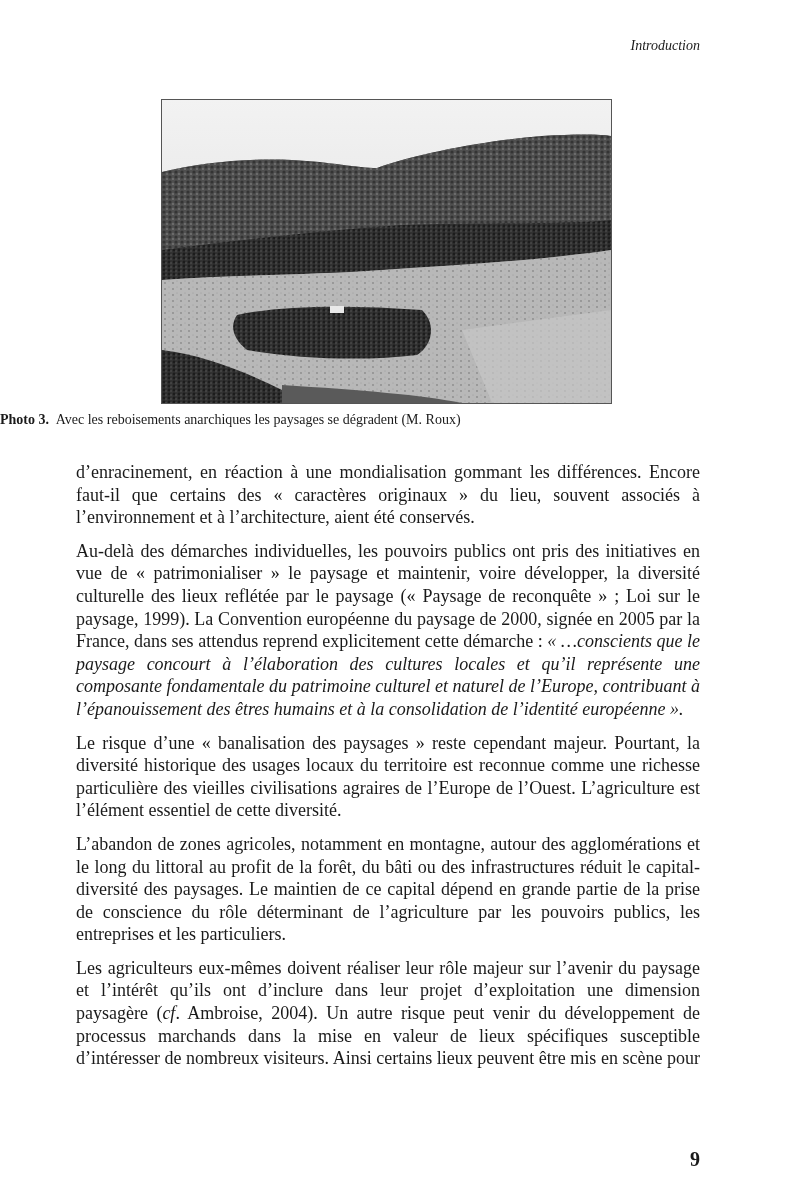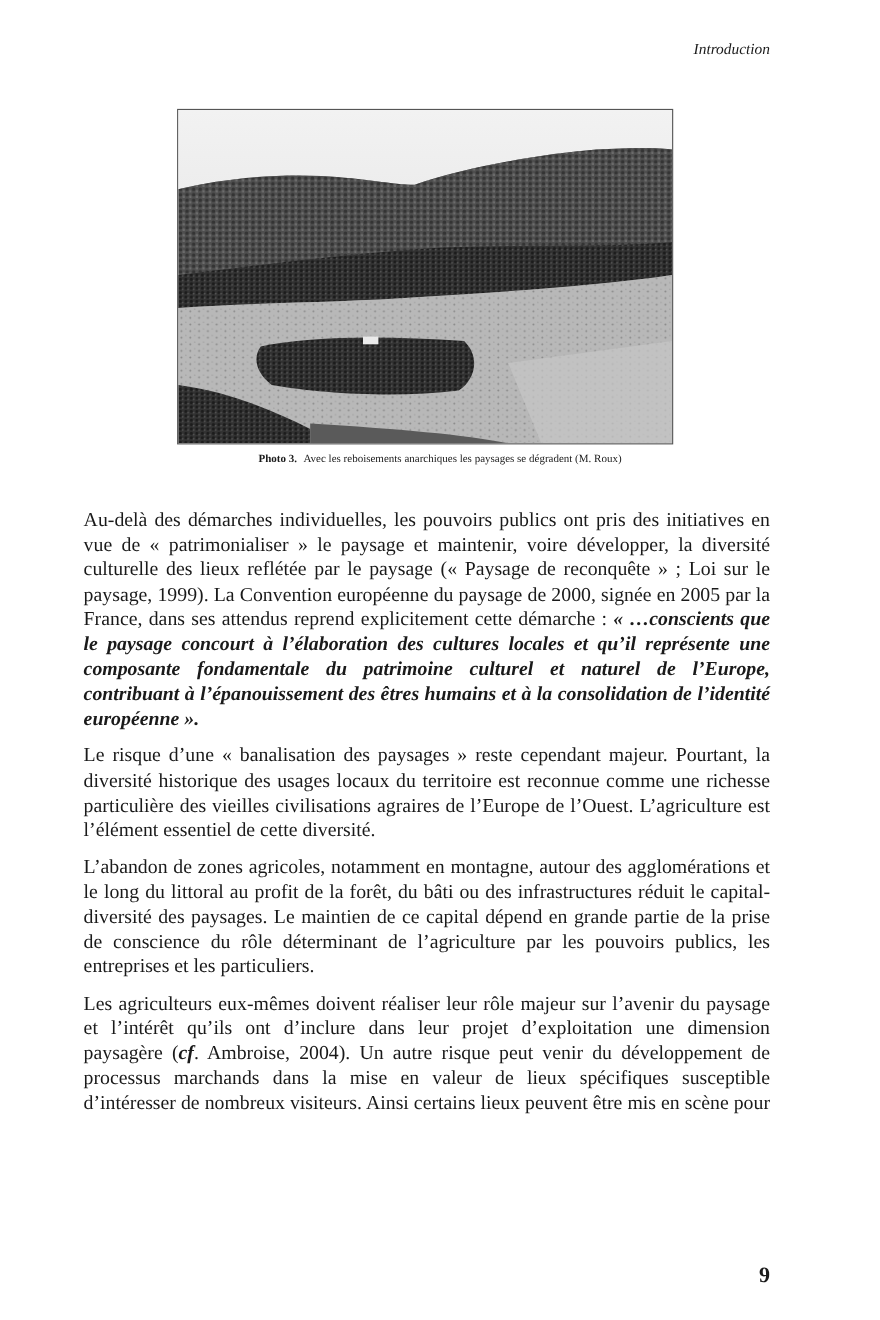--- a/index.html
+++ b/index.html
@@ -2,26 +2,26 @@
 <html><head>
   <meta charset="utf-8">
   <style>
     html, body { margin: 0; padding: 0; background: #ffffff; }
     body { width: 800px; height: 1200px; position: relative; overflow: hidden;
            font-family: "Liberation Serif", "DejaVu Serif", serif; color: #1a1a1a; }
     .running-head { position: absolute; top: 38px; right: 100px; font-size: 14px; font-style: italic; }
     .photo-frame { position: absolute; left: 161px; top: 99px; width: 449px; height: 303px;
                    border: 1px solid #555; overflow: hidden; background: #e9e9e9; }
     .photo-frame svg { display: block; width: 100%; height: 100%; }
-    .caption { position: absolute; top: 412px; left: 0; width: 800px; text-align: center; font-size: 10px; }
+    .caption { position: absolute; top: 412px; left: 0; width: 800px; text-align: left; font-size: 14px; }
     .caption b { font-weight: bold; margin-right: 4px; }
     .body-text { position: absolute; left: 76px; width: 624px; top: 461px; font-size: 18px; line-height: 22.6px; }
     .body-text p { margin: 0 0 11px 0; text-align: justify; text-align-last: left; }
     .body-text p.cont { text-align-last: justify; margin-bottom: 17px; }
-    .body-text em { font-style: italic; font-weight: bold; }
+    .body-text em { font-style: italic; }
     .folio { position: absolute; right: 100px; top: 1148px; font-size: 20px; font-weight: bold; }
   </style>
 </head>
 <body>
 
 <div class="running-head">Introduction</div>
 
 <div class="photo-frame" role="img" aria-label="Black and white photograph of a forested mountain valley with scattered reforested plots and open fields">
   <svg viewBox="0 0 449 303" preserveAspectRatio="none">
     <defs>
@@ -57,19 +57,20 @@
     <path d="M300,230 L449,210 L449,303 L330,303 Z" fill="#c6c6c6" opacity="0.7"></path>
   </svg>
 </div>
 
 <div class="caption">
   <b>Photo 3.</b>
   <span>Avec les reboisements anarchiques les paysages se dégradent (M. Roux)</span>
 </div>
 
 <div class="body-text">
+  <p>d’enracinement, en réaction à une mondialisation gommant les différences. Encore faut-il que certains des « caractères originaux » du lieu, souvent associés à l’environnement et à l’architecture, aient été conservés.</p>
   <p><span>Au-delà des démarches individuelles, les pouvoirs publics ont pris des initiatives en vue de « patrimonialiser » le paysage et maintenir, voire développer, la diversité culturelle des lieux reflétée par le paysage (« Paysage de reconquête » ; Loi sur le paysage, 1999). La Convention européenne du paysage de 2000, signée en 2005 par la France, dans ses attendus reprend explicitement cette démarche : </span><em>« …conscients que le paysage concourt à l’élaboration des cultures locales et qu’il représente une composante fondamentale du patrimoine culturel et naturel de l’Europe, contribuant à l’épanouissement des êtres humains et à la consolidation de l’identité européenne ».</em></p>
   <p>Le risque d’une « banalisation des paysages » reste cependant majeur. Pourtant, la diversité historique des usages locaux du territoire est reconnue comme une richesse particulière des vieilles civilisations agraires de l’Europe de l’Ouest. L’agriculture est l’élément essentiel de cette diversité.</p>
   <p>L’abandon de zones agricoles, notamment en montagne, autour des agglomérations et le long du littoral au profit de la forêt, du bâti ou des infrastructures réduit le capital-diversité des paysages. Le maintien de ce capital dépend en grande partie de la prise de conscience du rôle déterminant de l’agriculture par les pouvoirs publics, les entreprises et les particuliers.</p>
   <p class="cont"><span>Les agriculteurs eux-mêmes doivent réaliser leur rôle majeur sur l’avenir du paysage et l’intérêt qu’ils ont d’inclure dans leur projet d’exploitation une dimension paysagère (</span><em>cf</em><span>. Ambroise, 2004). Un autre risque peut venir du développement de processus marchands dans la mise en valeur de lieux spécifiques susceptible d’intéresser de nombreux visiteurs. Ainsi certains lieux peuvent être mis en scène pour</span></p>
 </div>
 
 <div class="folio">9</div>
 
 </body></html>

